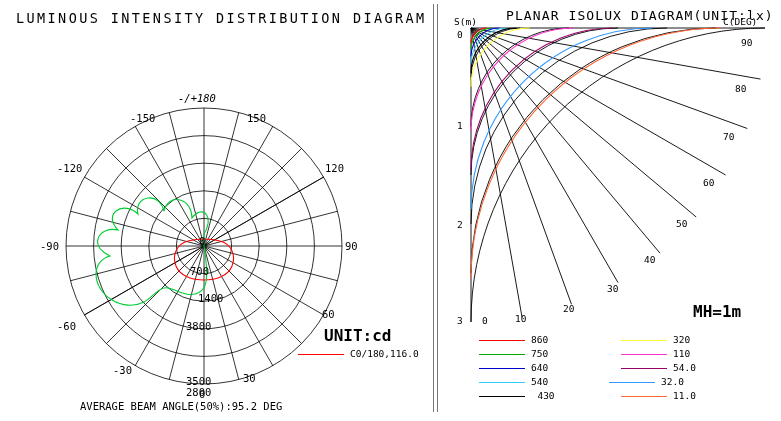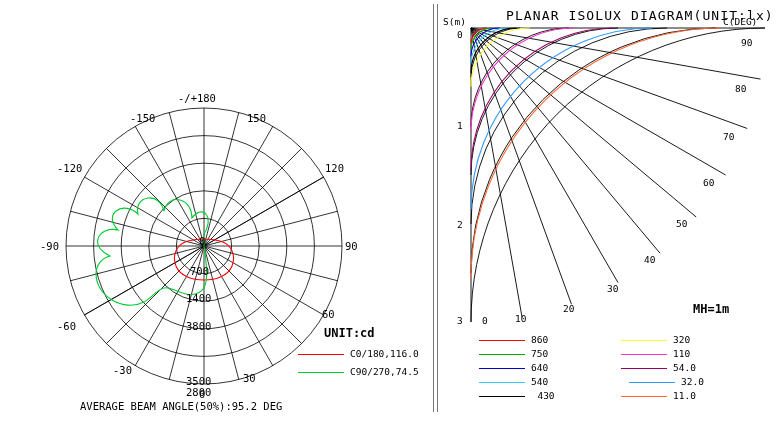--- a/index.html
+++ b/index.html
@@ -9,36 +9,37 @@
   #left{left:0;width:430px;}
   #right{left:441px;width:340px;}
   .divider{position:absolute;top:4px;left:433px;width:0;height:408px;border-left:1px solid #777;}
   .divider2{position:absolute;top:4px;left:437px;width:0;height:408px;border-left:1px solid #777;}
 
   .title-left{position:absolute;left:16px;top:10px;font-size:13.5px;letter-spacing:2.4px;white-space:nowrap;}
   .title-right{position:absolute;left:506px;top:8px;font-size:13px;letter-spacing:1.1px;white-space:nowrap;}
 
   .lbl{position:absolute;font-size:10.5px;white-space:nowrap;}
   .lbl-s{position:absolute;font-size:9.5px;white-space:nowrap;}
-  .lbl-b{position:absolute;font-size:12px;font-weight:bold;white-space:nowrap;}
+  .lbl-b{position:absolute;font-size:16px;font-weight:bold;white-space:nowrap;}
 
   svg{position:absolute;left:0;top:0;overflow:visible;}
 
   .legend-row{position:absolute;font-size:9.5px;white-space:nowrap;}
   .swatch{display:inline-block;width:46px;height:0;border-top:1.4px solid #000;vertical-align:middle;margin-right:6px;}
   .lg-val{display:inline-block;min-width:30px;}
 </style>
 </head>
 <body>
 
 <div class="divider"></div>
 <div class="divider2"></div>
 
 <div class="panel" id="left">
 
+  <div class="title-left">LUMINOUS INTENSITY DISTRIBUTION DIAGRAM</div>
 
   <svg width="430" height="421">
     <g fill="none" stroke="#000" stroke-width="0.8">
 
       <circle cx="204" cy="246" r="27.6"></circle>
       <circle cx="204" cy="246" r="55.2"></circle>
       <circle cx="204" cy="246" r="82.8"></circle>
       <circle cx="204" cy="246" r="110.4"></circle>
       <circle cx="204" cy="246" r="138"></circle>
     </g>
@@ -76,47 +77,44 @@
              C112,224 110,216 116,211
              C122,206 132,208 138,214
              C136,206 140,199 148,198
              C156,197 162,203 164,211
              C166,203 172,198 180,200
              C188,202 192,210 192,218
              C196,212 202,210 206,214
              C210,219 208,228 204,234 Z" fill="none" stroke="#00cc33" stroke-width="1.1"></path>
   </svg>
 
-  <div class="lbl" style="left:178px;top:92px;">-/+180</div>
+  <div class="lbl" style="left:178px;top:92px;font-style:italic;">-/+180</div>
   <div class="lbl" style="left:130px;top:112px;">-150</div>
   <div class="lbl" style="left:247px;top:112px;">150</div>
   <div class="lbl" style="left:57px;top:162px;">-120</div>
   <div class="lbl" style="left:325px;top:162px;">120</div>
   <div class="lbl" style="left:40px;top:240px;">-90</div>
   <div class="lbl" style="left:345px;top:240px;">90</div>
   <div class="lbl" style="left:57px;top:320px;">-60</div>
   <div class="lbl" style="left:322px;top:308px;">60</div>
   <div class="lbl" style="left:113px;top:364px;">-30</div>
   <div class="lbl" style="left:243px;top:372px;">30</div>
   <div class="lbl" style="left:199px;top:235px;">0</div>
   <div class="lbl" style="left:199px;top:388px;">0</div>
 
   <div class="lbl" style="left:190px;top:265px;">700</div>
-  <div class="lbl" style="left:186px;top:292px;">1400</div>
+  <div class="lbl" style="left:198px;top:292px;">1400</div>
   <div class="lbl" style="left:186px;top:320px;">3800</div>
   <div class="lbl" style="left:186px;top:348px;margin-top:38px;">2800</div>
   <div class="lbl" style="left:186px;top:375px;">3500</div>
 
   <div class="lbl-b" style="left:324px;top:326px;">UNIT:cd</div>
 
   <div class="legend-row" style="left:298px;top:348px;">
     <span class="swatch" style="border-top-color:#ff0000;"></span><span>C0/180,116.0</span>
-  </div>
-  <div class="legend-row" style="left:298px;top:366px;">
-    <span class="swatch" style="border-top-color:#00cc33;"></span><span>C90/270,74.5</span>
   </div>
 
   <div class="lbl" style="left:80px;top:400px;">AVERAGE BEAM ANGLE(50%):95.2 DEG</div>
 </div>
 
 <div class="panel" id="right">
 
   <div class="title-right" style="left:65px;top:8px;">PLANAR ISOLUX DIAGRAM(UNIT:lx)</div>
 
   <svg width="340" height="421">
@@ -150,21 +148,21 @@
       <path d="M30,64.3 A36.3,36.3 0 0 1 66.3,28" stroke="#33ccff"></path>
       <path d="M30,73.1 A45.1,45.1 0 0 1 75.1,28" stroke="#000000"></path>
       <path d="M30,86.8 A58.8,58.8 0 0 1 88.8,28" stroke="#ffff33"></path>
       <path d="M30,130.9 A102.9,102.9 0 0 1 132.9,28" stroke="#ff33cc"></path>
       <path d="M30,170.1 A142.1,142.1 0 0 1 172.1,28" stroke="#990066"></path>
       <path d="M30,209.3 A181.3,181.3 0 0 1 211.3,28" stroke="#3399ff"></path>
       <path d="M30,277.9 A249.9,249.9 0 0 1 279.9,28" stroke="#ff6633"></path>
     </g>
   </svg>
 
-  <div class="lbl-s" style="left:2px;top:16px;">S(m)</div>
+  <div class="lbl-s" style="left:13px;top:16px;">S(m)</div>
   <div class="lbl-s" style="left:282px;top:16px;">C(DEG)</div>
 
   <div class="lbl-s" style="left:16px;top:29px;">0</div>
   <div class="lbl-s" style="left:16px;top:120px;">1</div>
   <div class="lbl-s" style="left:16px;top:219px;">2</div>
   <div class="lbl-s" style="left:16px;top:315px;">3</div>
 
   <div class="lbl-s" style="left:41px;top:315px;">0</div>
   <div class="lbl-s" style="left:74px;top:313px;">10</div>
   <div class="lbl-s" style="left:122px;top:303px;">20</div>
@@ -196,19 +194,19 @@
 
   <div class="legend-row" style="left:180px;top:334px;">
     <span class="swatch" style="border-top-color:#ffff33;"></span><span class="lg-val">320</span>
   </div>
   <div class="legend-row" style="left:180px;top:348px;">
     <span class="swatch" style="border-top-color:#ff33cc;"></span><span class="lg-val">110</span>
   </div>
   <div class="legend-row" style="left:180px;top:362px;">
     <span class="swatch" style="border-top-color:#990066;"></span><span class="lg-val">54.0</span>
   </div>
-  <div class="legend-row" style="left:188px;top:376px;">
+  <div class="legend-row" style="left:168px;top:376px;">
     <span class="swatch" style="border-top-color:#3399ff;"></span><span class="lg-val">32.0</span>
   </div>
   <div class="legend-row" style="left:180px;top:390px;">
     <span class="swatch" style="border-top-color:#ff6633;"></span><span class="lg-val">11.0</span>
   </div>
 </div>
 
 </body></html>

